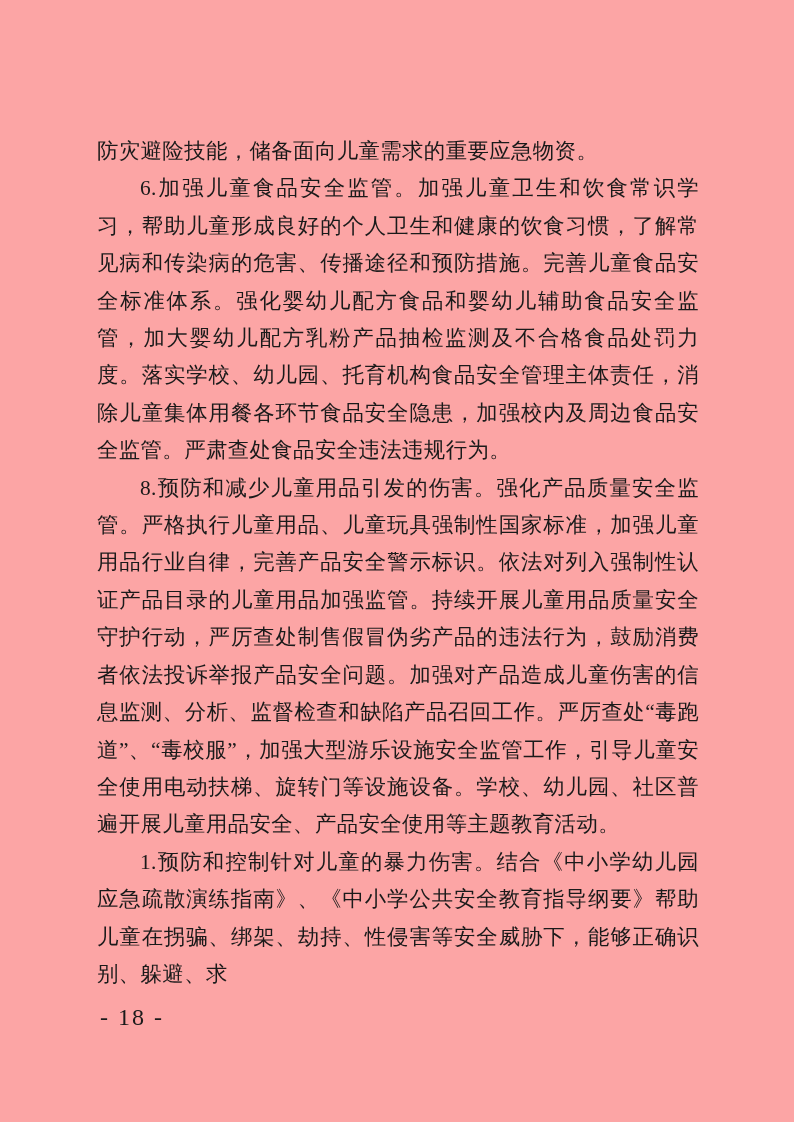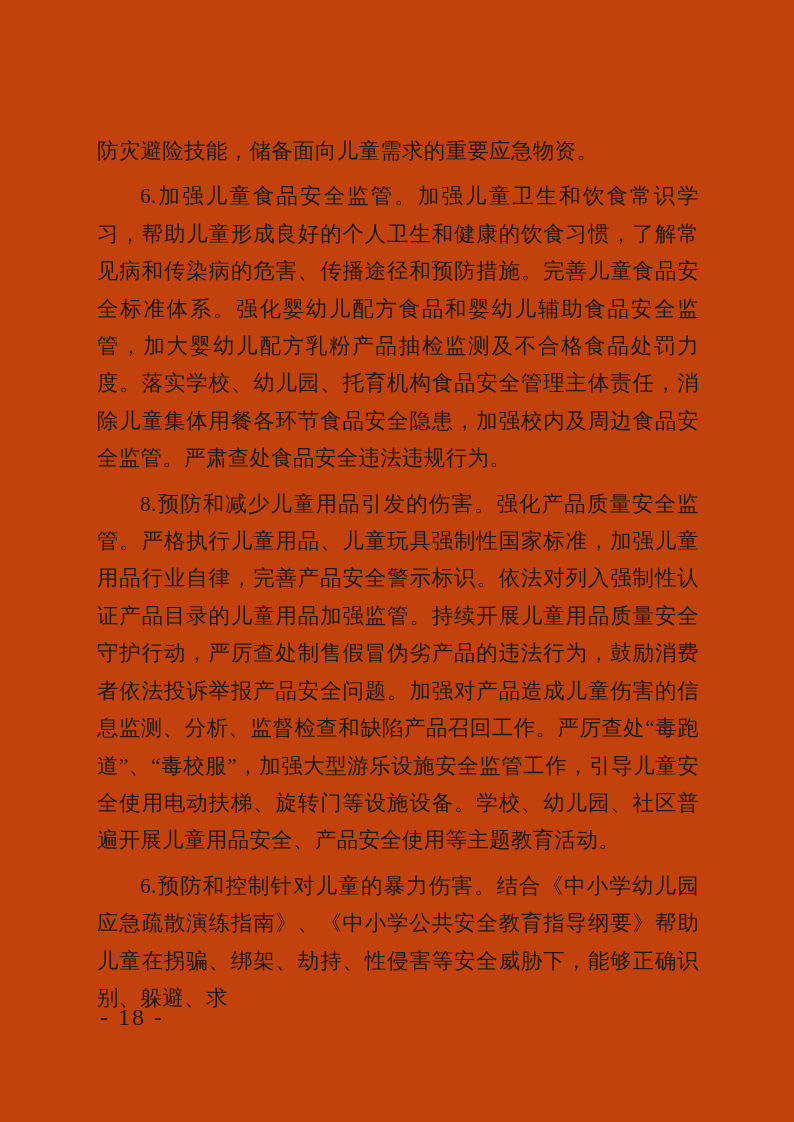--- a/index.html
+++ b/index.html
@@ -9,57 +9,56 @@
   }
   body {
     width: 794px;
     height: 1122px;
     position: relative;
     overflow: hidden;
   }
   .page {
     position: absolute;
     inset: 0;
-    background: #c2410c;
+    background: #fca5a5;
   }
   .content {
     position: absolute;
     left: 97px;
     top: 133px;
     width: 602px;
   }
   p.para {
     margin: 0;
     font-family: "Liberation Serif", "DejaVu Serif", serif;
     font-size: 21.4px;
     line-height: 37.4px;
     color: #1a1a1a;
     text-align: justify;
     text-justify: inter-character;
     letter-spacing: 0.4px;
     word-break: break-all;
   }
   p.para.indent {
     text-indent: 43px;
-    margin-top: 8px;
   }
   .footer {
     position: absolute;
     left: 100px;
     top: 1004px;
     font-family: "Liberation Serif", "DejaVu Serif", serif;
     font-size: 24px;
     color: #1a1a1a;
     letter-spacing: 2px;
   }
 </style>
 </head>
 <body>
 
 <div class="page">
   <div class="content">
     <p class="para">防灾避险技能，储备面向儿童需求的重要应急物资。</p>
     <p class="para indent">6.加强儿童食品安全监管。加强儿童卫生和饮食常识学习，帮助儿童形成良好的个人卫生和健康的饮食习惯，了解常见病和传染病的危害、传播途径和预防措施。完善儿童食品安全标准体系。强化婴幼儿配方食品和婴幼儿辅助食品安全监管，加大婴幼儿配方乳粉产品抽检监测及不合格食品处罚力度。落实学校、幼儿园、托育机构食品安全管理主体责任，消除儿童集体用餐各环节食品安全隐患，加强校内及周边食品安全监管。严肃查处食品安全违法违规行为。</p>
     <p class="para indent">8.预防和减少儿童用品引发的伤害。强化产品质量安全监管。严格执行儿童用品、儿童玩具强制性国家标准，加强儿童用品行业自律，完善产品安全警示标识。依法对列入强制性认证产品目录的儿童用品加强监管。持续开展儿童用品质量安全守护行动，严厉查处制售假冒伪劣产品的违法行为，鼓励消费者依法投诉举报产品安全问题。加强对产品造成儿童伤害的信息监测、分析、监督检查和缺陷产品召回工作。严厉查处“毒跑道”、“毒校服”，加强大型游乐设施安全监管工作，引导儿童安全使用电动扶梯、旋转门等设施设备。学校、幼儿园、社区普遍开展儿童用品安全、产品安全使用等主题教育活动。</p>
-    <p class="para indent">6.预防和控制针对儿童的暴力伤害。结合《中小学幼儿园应急疏散演练指南》、《中小学公共安全教育指导纲要》帮助儿童在拐骗、绑架、劫持、性侵害等安全威胁下，能够正确识别、躲避、求</p>
+    <p class="para indent">1.预防和控制针对儿童的暴力伤害。结合《中小学幼儿园应急疏散演练指南》、《中小学公共安全教育指导纲要》帮助儿童在拐骗、绑架、劫持、性侵害等安全威胁下，能够正确识别、躲避、求</p>
   </div>
   <div class="footer">- 18 -</div>
 </div>
 
 </body></html>

